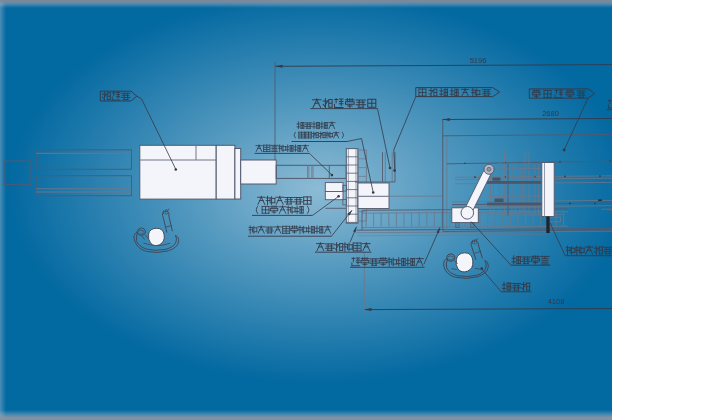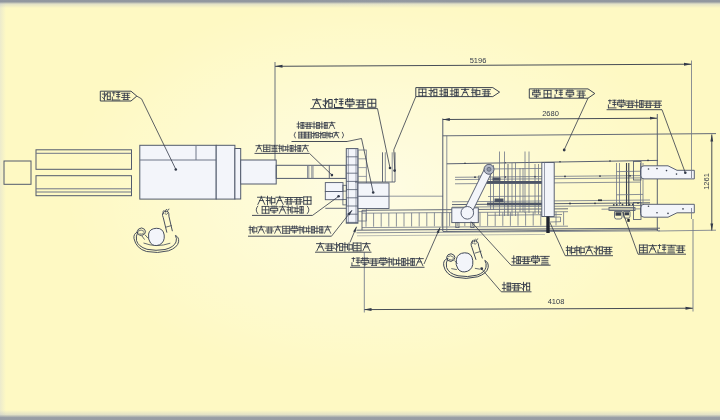--- a/index.html
+++ b/index.html
@@ -1,15 +1,15 @@
 <!DOCTYPE html>
 <html><head><meta charset="utf-8"><style>
 html,body{margin:0;padding:0;}
-#page{position:relative;width:720px;height:420px;overflow:hidden;
-background:#fef9c3;text-decoration:underline;}
+#page{position:relative;width:612px;height:420px;overflow:hidden;
+background:#0369a1;text-decoration:underline;}
 #tint{position:absolute;inset:0;
 background:
  radial-gradient(ellipse 430px 270px at 52% 45%, rgba(255,255,255,0.55), rgba(255,255,255,0) 72%),
  linear-gradient(180deg, rgba(134,141,155,0.9) 0px, rgba(134,141,155,0.9) 1.8px, rgba(183,189,201,0.4) 4px, rgba(183,189,201,0) 8px),
  linear-gradient(0deg, rgba(142,149,162,0.92) 0px, rgba(142,149,162,0.92) 2.4px, rgba(183,189,201,0.38) 5.5px, rgba(183,189,201,0) 10px),
  linear-gradient(90deg, rgba(203,209,222,0.35) 0px, rgba(203,209,222,0) 6px);
 }
 svg{position:absolute;left:0;top:0;}
 </style></head><body>
 <div id="page">

